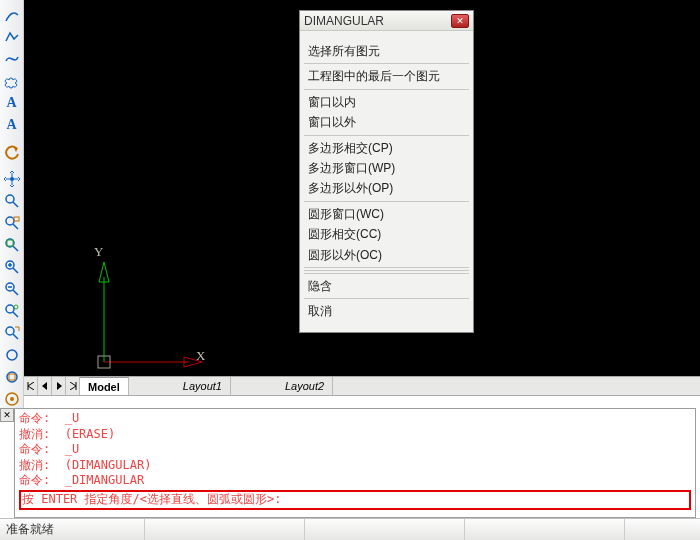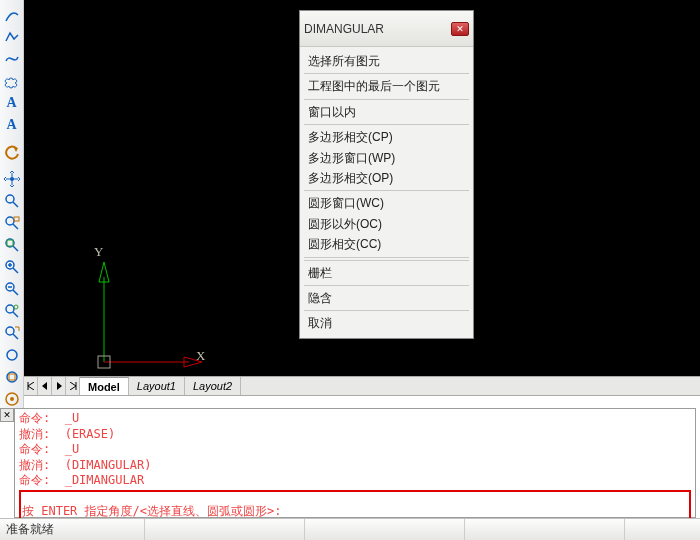--- a/index.html
+++ b/index.html
@@ -15,40 +15,40 @@
   
   
   .ucs { position: absolute; left: 60px; bottom: 16px; width: 120px; height: 120px; }
   .ucs svg { display: block; }
   .ucs-label { position: absolute; font-family: serif; font-size: 13px; color: #c0c0b0; }
   .ucs-y { left: 10px; top: -8px; }
   .ucs-x { left: 112px; top: 96px; }
   
   
   .dialog { position: absolute; left: 275px; top: 10px; width: 175px; background: #f2f2f0; border: 1px solid #888; box-shadow: 2px 2px 5px rgba(0,0,0,.3); }
-  .dialog-title { height: 36px; background: linear-gradient(to bottom, #f7f7f5, #e3e3df); border-bottom: 1px solid #c8c8c4; display: flex; align-items: center; padding: 0 4px; font-size: 12px; color: #333; }
+  .dialog-title { height: 20px; background: linear-gradient(to bottom, #f7f7f5, #e3e3df); border-bottom: 1px solid #c8c8c4; display: flex; align-items: center; padding: 0 4px; font-size: 12px; color: #333; }
   .dialog-title span { flex: 1 1 auto; }
   .dlg-close { width: 18px; height: 14px; background: linear-gradient(to bottom, #e06060, #b02020); border: 1px solid #8a1515; border-radius: 2px; display: flex; align-items: center; justify-content: center; color: #fff; font-size: 9px; cursor: pointer; }
-  .dlg-body { padding: 4px 0; }
+  .dlg-body { padding: 10px 0; }
   .menu-item { padding: 3px 8px; font-size: 12px; color: #222; cursor: pointer; line-height: 1.2; }
   .menu-sep { border-top: 1px solid #c8c8c4; margin: 2px 4px; }
   
   
   .tabs-bar { position: absolute; left: 24px; top: 376px; right: 0; height: 20px; background: #e8e8e6; border-top: 1px solid #aaa; border-bottom: 1px solid #aaa; display: flex; align-items: stretch; font-size: 11px; }
   .tab-nav-btn { width: 14px; display: flex; align-items: center; justify-content: center; border-right: 1px solid #bbb; background: #e8e8e6; cursor: pointer; }
   .tab-nav-btn svg { display: block; }
   .tab { padding: 2px 8px; background: #e8e8e6; border-right: 1px solid #bbb; cursor: pointer; display: flex; align-items: center; position: relative; }
   .tab.active { background: #fff; font-weight: bold; border-top: 1px solid #999; }
-  .tab:not(.active) { font-style: italic; }
+  .tab:not(.active) { font-style: italic; margin-left: 46px; }
   
   
   .cmd-area { position: absolute; left: 14px; top: 408px; right: 4px; bottom: 22px; background: #fff; border: 1px solid #9c9c9a; padding: 2px 4px; font-family: "SimSun", monospace; font-size: 12px; line-height: 1.3; color: #ef4444; }
   .cmd-close { position: absolute; left: 0; top: 408px; width: 14px; height: 14px; background: #e8e8e6; border: 1px solid #999; display:flex; align-items:center; justify-content:center; font-size:9px; cursor:pointer; }
   .cmd-line { white-space: pre; }
-  .cmd-highlight { border: 2px solid #e00000; padding: 12px 1px; margin-top: 1px; display:block; }
+  .cmd-highlight { border: 2px solid #e00000; padding: 0 1px; margin-top: 1px; display:block; }
   
   
   .status-bar { position: absolute; left: 0; right: 0; bottom: 0; height: 22px; background: linear-gradient(to bottom, #fdfdfd, #e6e6e4); border-top: 1px solid #bfbfbd; display: flex; align-items: center; padding: 0 6px; font-size: 12px; color: #333; margin-top: 8px; }
   .status-seg { border-left: 1px solid #ccc; height: 100%; margin-left: 90px; flex:1; }
 </style>
 </head>
 <body>
 
 <div class="left-toolbar">
   <div class="tool-icon">
@@ -176,31 +176,31 @@
     <div class="dialog-title">
       <span>DIMANGULAR</span>
       <div class="dlg-close">✕</div>
     </div>
     <div class="dlg-body" id="dlg-body">
         <div class="menu-item">选择所有图元</div>
         <div class="menu-sep"></div>
         <div class="menu-item">工程图中的最后一个图元</div>
         <div class="menu-sep"></div>
         <div class="menu-item">窗口以内</div>
+        <div class="menu-item">窗口以外</div>
         <div class="menu-sep"></div>
         <div class="menu-item">多边形相交(CP)</div>
         <div class="menu-item">多边形窗口(WP)</div>
-        <div class="menu-item">多边形相交(OP)</div>
+        <div class="menu-item">多边形以外(OP)</div>
         <div class="menu-sep"></div>
         <div class="menu-item">圆形窗口(WC)</div>
+        <div class="menu-item">圆形相交(CC)</div>
         <div class="menu-item">圆形以外(OC)</div>
-        <div class="menu-item">圆形相交(CC)</div>
-        <div class="menu-sep"></div>
-        <div class="menu-sep"></div>
-        <div class="menu-item">栅栏</div>
+        <div class="menu-sep"></div>
+        <div class="menu-sep"></div>
         <div class="menu-sep"></div>
         <div class="menu-item">隐含</div>
         <div class="menu-sep"></div>
         <div class="menu-item">取消</div>
       </div>
   </div>
 </div>
 
 <div class="tabs-bar">
   <div class="tab-nav-btn">

